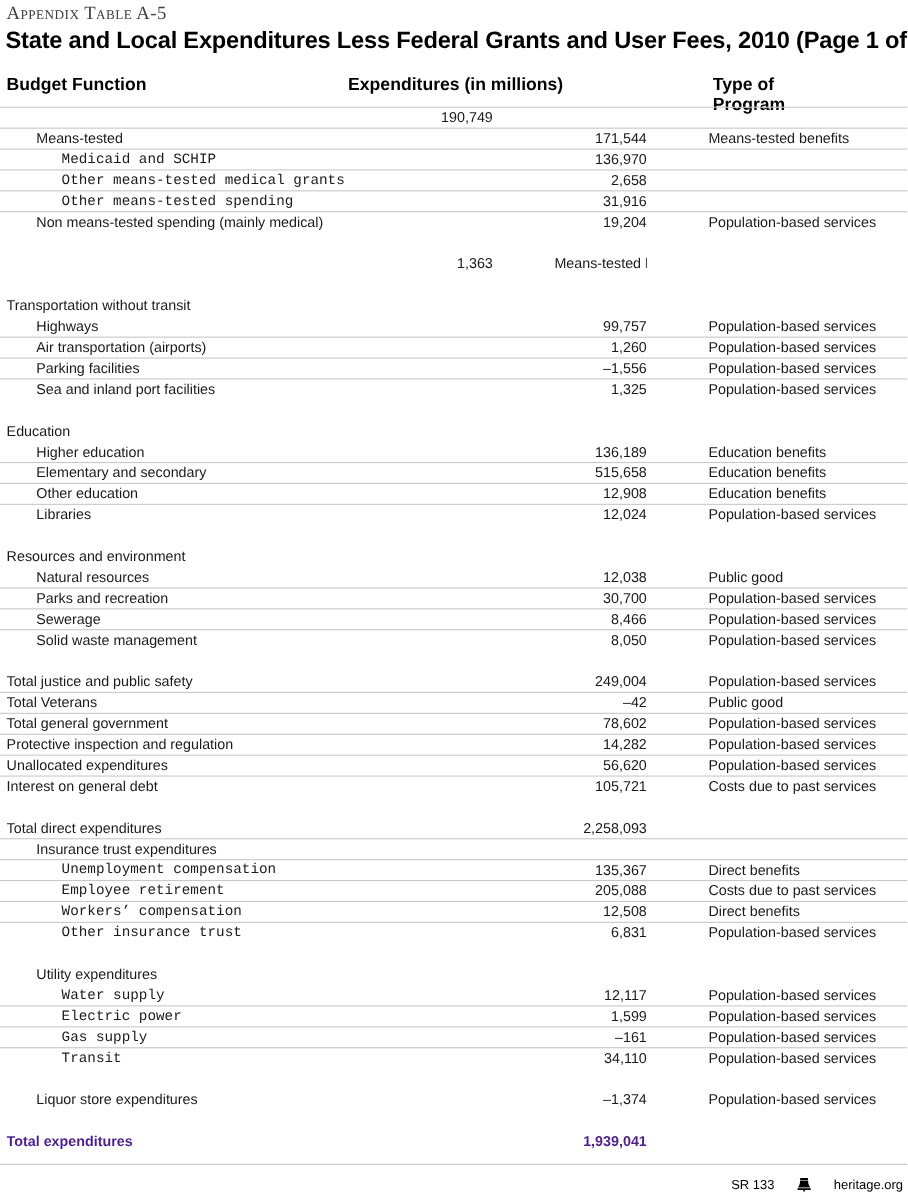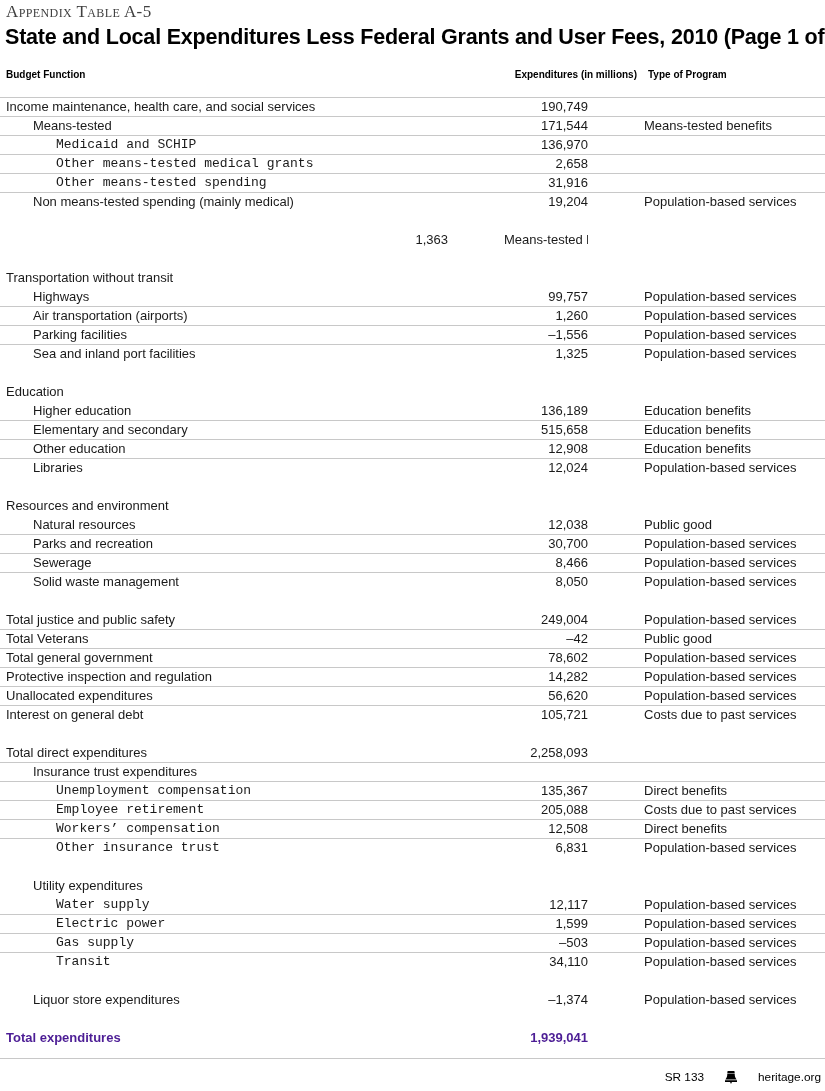--- a/index.html
+++ b/index.html
@@ -11,22 +11,22 @@
   .eyebrow {
     position:absolute; top:2px; left:6px;
     font-family:"Liberation Serif", serif; font-variant:small-caps;
     font-size:17px; letter-spacing:0.4px; color:#404040;
   }
   .title {
     position:absolute; top:25px; left:5px; width:815px;
     font-size:21.5px; font-weight:bold; letter-spacing:-0.2px; color:#000;
     white-space:nowrap;
   }
-  .colheads { position:absolute; top:69px; left:0; width:825px; height:17px;
-    font-size:10px; font-weight:bold; color:#000; }
+  .colheads { position:absolute; top:69px; left:0; width:700px; height:17px;
+    font-size:16px; font-weight:bold; color:#000; }
   .ch-budget { position:absolute; left:6px; top:0; }
   .ch-exp    { position:absolute; right:188px; top:0; }
   .ch-type   { position:absolute; left:648px; top:0; }
 
   .table { position:absolute; top:97px; left:0; width:825px;
     border-top:1px solid #c8c8c8; }
   .row {
     display:grid; grid-template-columns:442px 140px 237px;
     padding-left:6px; height:19px; box-sizing:border-box;
     font-size:13px; line-height:18px; white-space:nowrap;
@@ -56,21 +56,20 @@
 <div class="title">State and Local Expenditures Less Federal Grants and User Fees, 2010 (Page 1 of 2)</div>
 
 <div class="colheads">
   <span class="ch-budget">Budget Function</span>
   <span class="ch-exp">Expenditures (in millions)</span>
   <span class="ch-type">Type of Program</span>
 </div>
 
 <div class="table">
     <div class="row divider">
-      <div class="cell label i0">Income maintenance, health care, and social services</div>
       <div class="cell amount">190,749</div>
       <div class="cell type"></div>
     </div>
     <div class="row divider">
       <div class="cell label i1">Means-tested</div>
       <div class="cell amount">171,544</div>
       <div class="cell type">Means-tested benefits</div>
     </div>
     <div class="row divider">
       <div class="cell label i2">Medicaid and SCHIP</div>
@@ -248,21 +247,21 @@
       <div class="cell amount">12,117</div>
       <div class="cell type">Population-based services</div>
     </div>
     <div class="row divider">
       <div class="cell label i2">Electric power</div>
       <div class="cell amount">1,599</div>
       <div class="cell type">Population-based services</div>
     </div>
     <div class="row divider">
       <div class="cell label i2">Gas supply</div>
-      <div class="cell amount">–503</div>
+      <div class="cell amount">–161</div>
       <div class="cell type">Population-based services</div>
     </div>
     <div class="row">
       <div class="cell label i2">Transit</div>
       <div class="cell amount">34,110</div>
       <div class="cell type">Population-based services</div>
     </div>
     <div class="spacer"></div>
     <div class="row">
       <div class="cell label i1">Liquor store expenditures</div>

